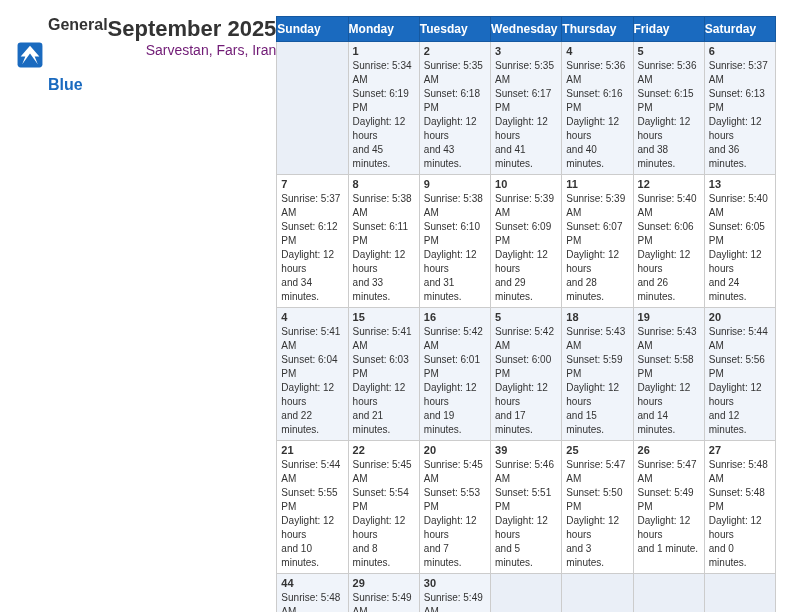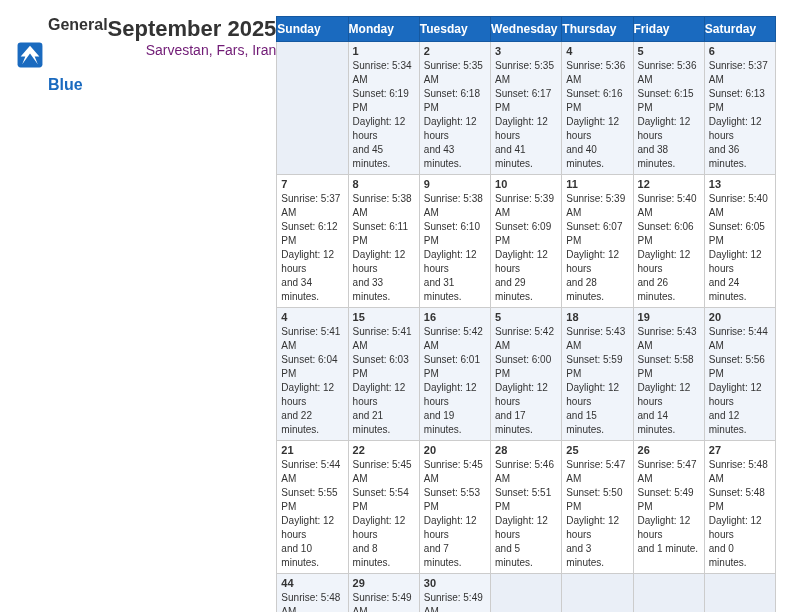--- a/index.html
+++ b/index.html
@@ -287,21 +287,21 @@
 and 8 minutes.</div>
           </td>
           <td>
             <span class="day-num">20</span>
             <div class="day-info" style="white-space: pre-line;">Sunrise: 5:45 AM
 Sunset: 5:53 PM
 Daylight: 12 hours
 and 7 minutes.</div>
           </td>
           <td>
-            <span class="day-num">28</span>
+            <span class="day-num">39</span>
             <div class="day-info" style="white-space: pre-line;">Sunrise: 5:46 AM
 Sunset: 5:51 PM
 Daylight: 12 hours
 and 5 minutes.</div>
           </td>
           <td>
             <span class="day-num">25</span>
             <div class="day-info" style="white-space: pre-line;">Sunrise: 5:47 AM
 Sunset: 5:50 PM
 Daylight: 12 hours

